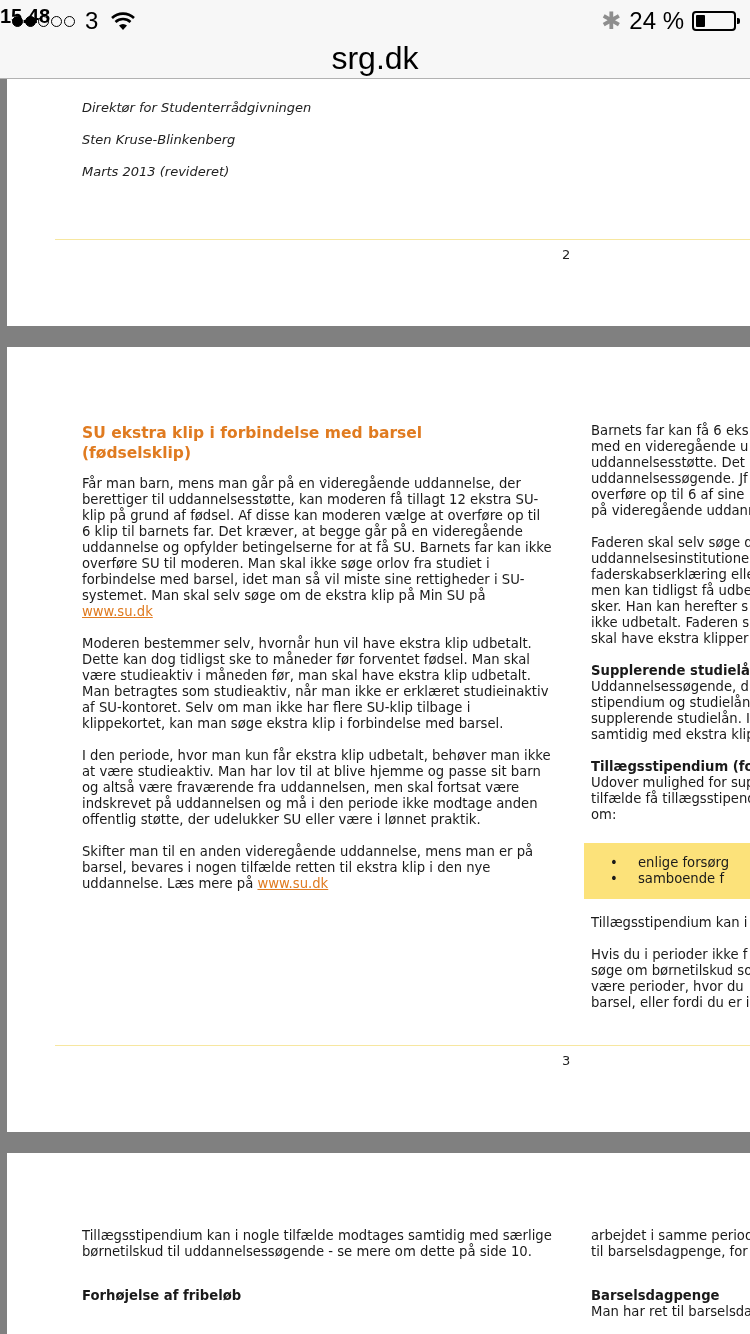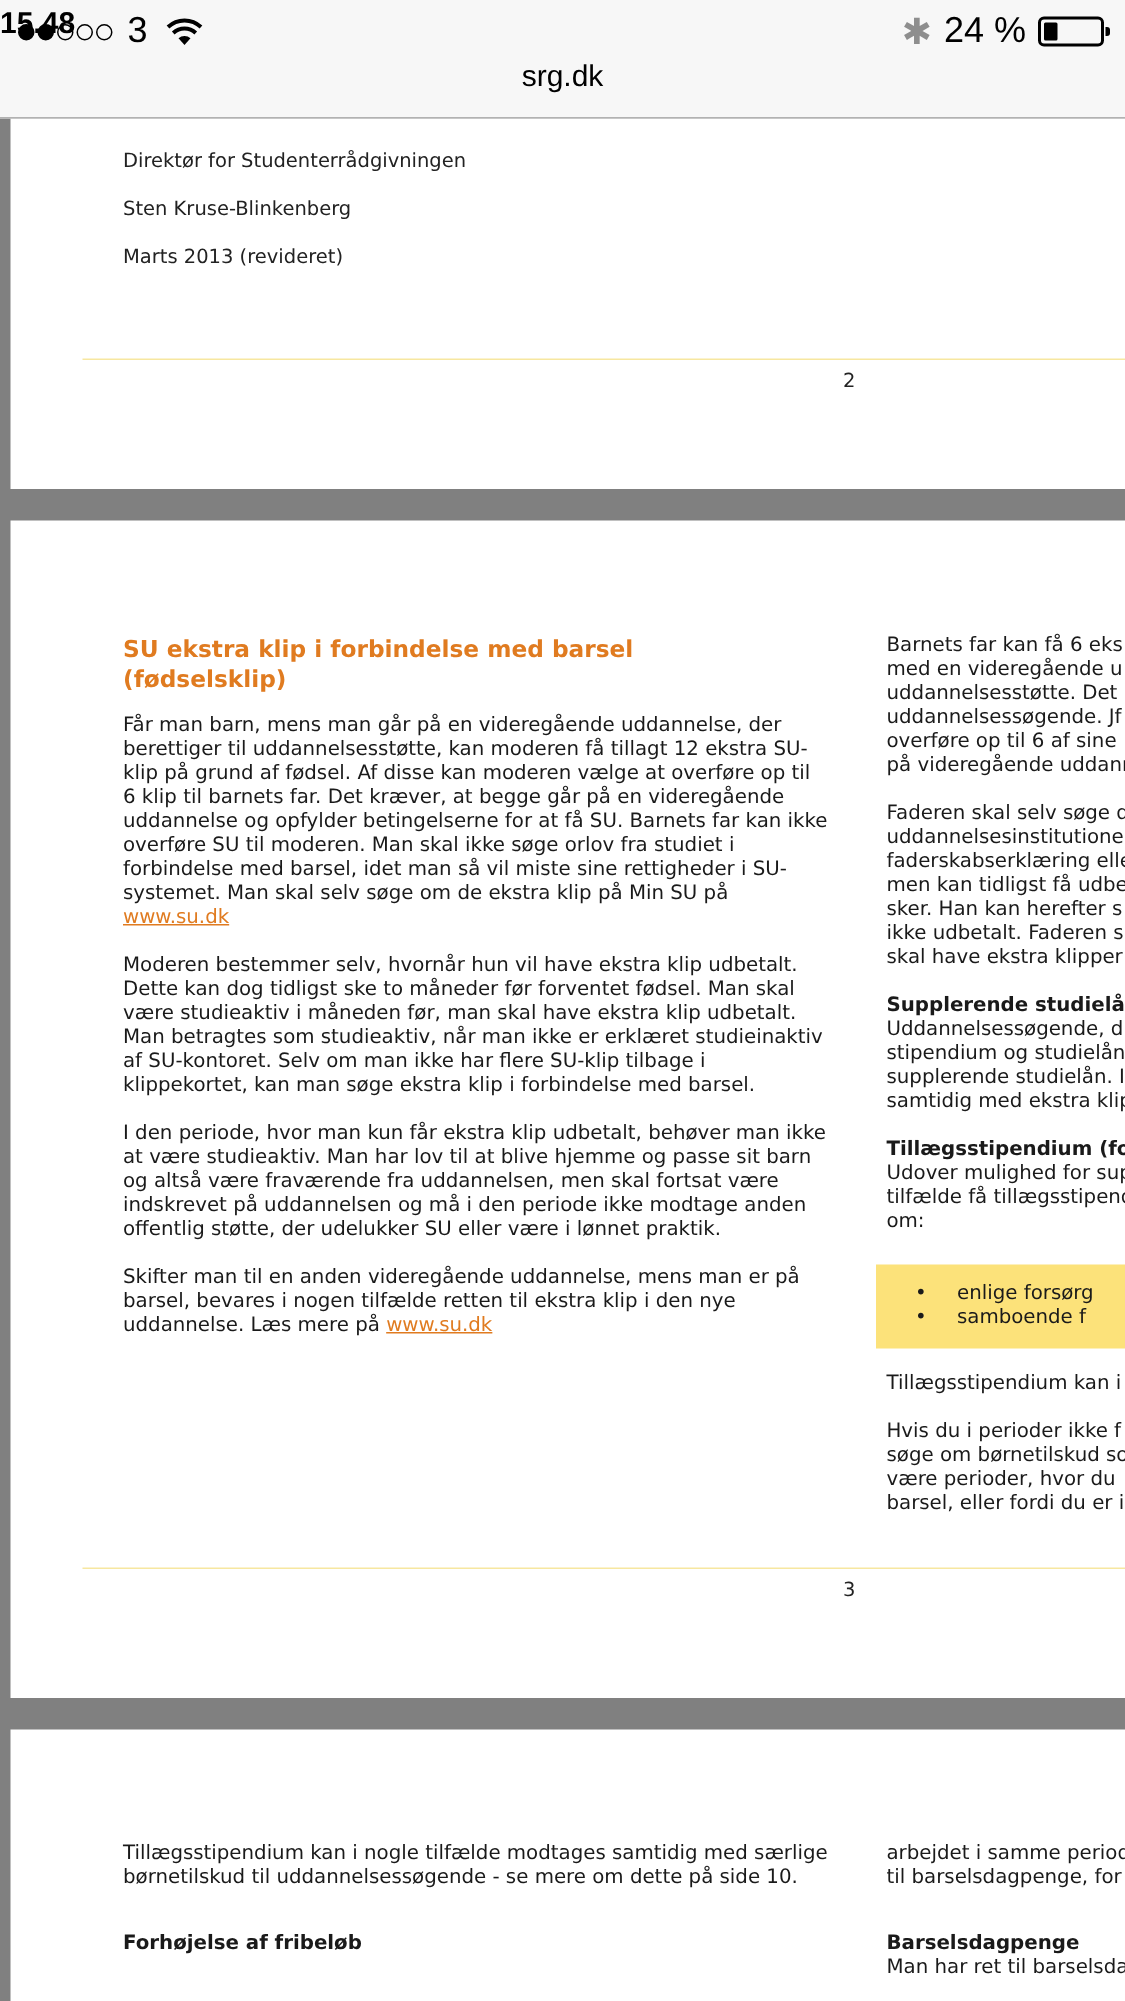--- a/index.html
+++ b/index.html
@@ -11,35 +11,35 @@
       position: absolute; left: 0; top: 0; width: 750px; height: 79px;
       background: #f7f7f7; border-bottom: 1px solid #b2b2b2; z-index: 10;
     }
     .status-left { position: absolute; left: 12px; top: 6px; height: 30px; display: flex; align-items: center; gap: 6px; font-family: "Liberation Sans", sans-serif; font-size: 24px; color: #000; }
     .signal { display: flex; gap: 2px; align-items: center; }
     .dot { width: 11px; height: 11px; border-radius: 50%; border: 1.5px solid #000; }
     .dot.on { background: #000; }
     .carrier { margin-left: 4px; }
     .wifi { margin-left: 6px; width: 26px; height: 20px; }
     .clock { position: absolute; left: 0; right: 0; top: 5px; text-align: left; font-family: "Liberation Sans", sans-serif; font-weight: bold; font-size: 20px; color: #000; }
-    .url { position: absolute; left: 0; right: 0; top: 40px; text-align: center; font-family: "Liberation Sans", sans-serif; font-size: 20px; color: #000; }
+    .url { position: absolute; left: 0; right: 0; top: 40px; text-align: center; font-family: "Liberation Sans", sans-serif; font-size: 32px; color: #000; }
     .status-right { position: absolute; right: 14px; top: 6px; height: 30px; display: flex; align-items: center; gap: 8px; font-family: "Liberation Sans", sans-serif; font-size: 24px; color: #000; }
     .bt { color: #8e8e8e; font-size: 24px; }
     .battery { position: relative; width: 44px; height: 20px; border: 2px solid #000; border-radius: 4px; }
     .battery .fill { position: absolute; left: 2px; top: 2px; bottom: 2px; background: #000; border-radius: 1px; }
     .battery::after { content: ""; position: absolute; right: -6px; top: 5px; width: 3px; height: 6px; background: #000; border-radius: 0 2px 2px 0; }
 
     
     .page { position: absolute; left: 7px; width: 743px; background: #fff; overflow: hidden; }
     .p2 { top: 79px; height: 247px; }
     .p3 { top: 347px; height: 785px; }
     .p4 { top: 1153px; height: 181px; }
 
     .doc-text { font-family: "DejaVu Sans", sans-serif; font-size: 13.2px; color: #1a1a1a; line-height: 16px; }
-    .signoff { position: absolute; left: 75px; font-family: "DejaVu Sans", sans-serif; font-size: 13px; color: #222; }
+    .signoff { position: absolute; left: 75px; font-family: "DejaVu Sans", sans-serif; font-size: 13px; color: #222; font-style: italic; }
     .rule { position: absolute; left: 48px; right: 0; height: 1px; background: #f7e7a0; }
     .pagenum { position: absolute; left: 555px; font-family: "DejaVu Sans", sans-serif; font-size: 13px; color: #222; }
 
     .heading { position: absolute; left: 75px; top: 76px; width: 420px; font-family: "DejaVu Sans", sans-serif; font-weight: bold; font-size: 15.5px; line-height: 20px; color: #e07b20; }
     .col-left { position: absolute; left: 75px; top: 129px; width: 470px; }
     .col-left p { margin-bottom: 16px; }
     .col-right { position: absolute; left: 584px; top: 76px; width: 300px; white-space: nowrap; }
     .col-right p { margin-bottom: 16px; }
     .link { color: #e07b20; text-decoration: underline; text-align: center; }
     .sub-h { font-weight: bold; }

